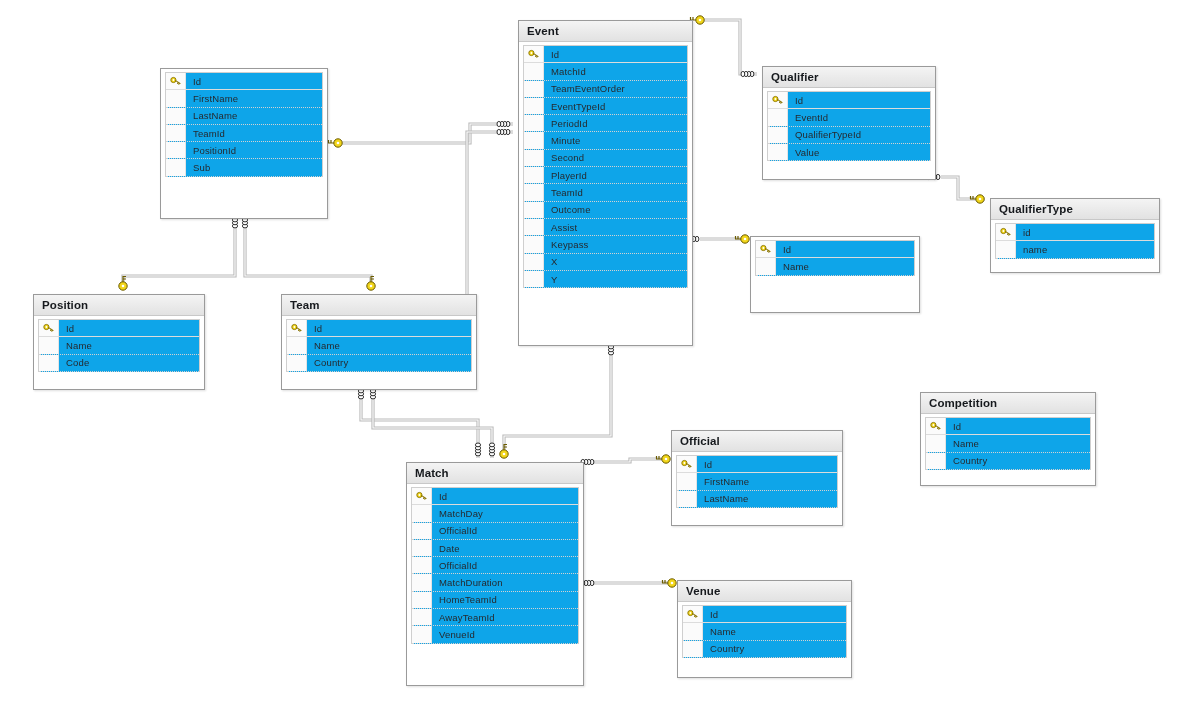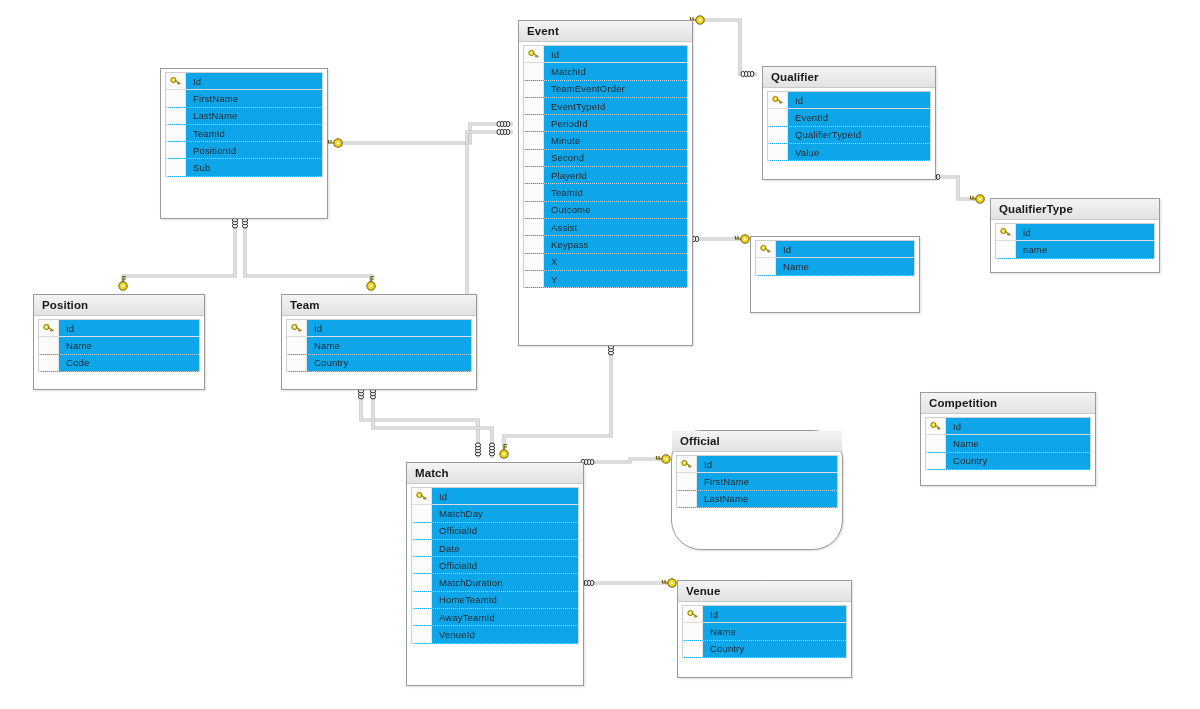--- a/index.html
+++ b/index.html
@@ -507,21 +507,21 @@
             <div class="field-gutter"></div>
             <div class="field-name">Name</div>
           </div>
           <div class="field-row">
             <div class="field-gutter"></div>
             <div class="field-name">Country</div>
           </div>
         </div>
       </div>
     </div>
-    <div class="entity" style="left: 671px; top: 430px; width: 172px; height: 120px; border-radius: 30px;">
+    <div class="entity" style="left: 671px; top: 430px; width: 172px; height: 96px;">
       <div class="entity-header">
         <span class="entity-title">Official</span>
       </div>
       <div class="entity-body">
         <div class="field-table">
           <div class="field-row solid">
             <div class="field-gutter">
               <svg width="11" height="11" viewBox="0 0 11 11">
                 <circle cx="3.4" cy="4" r="2.6" fill="#f2d61a" stroke="#8a7400" stroke-width="0.9"></circle>
                 <circle cx="3.4" cy="4" r="0.9" fill="#ffffff"></circle>

